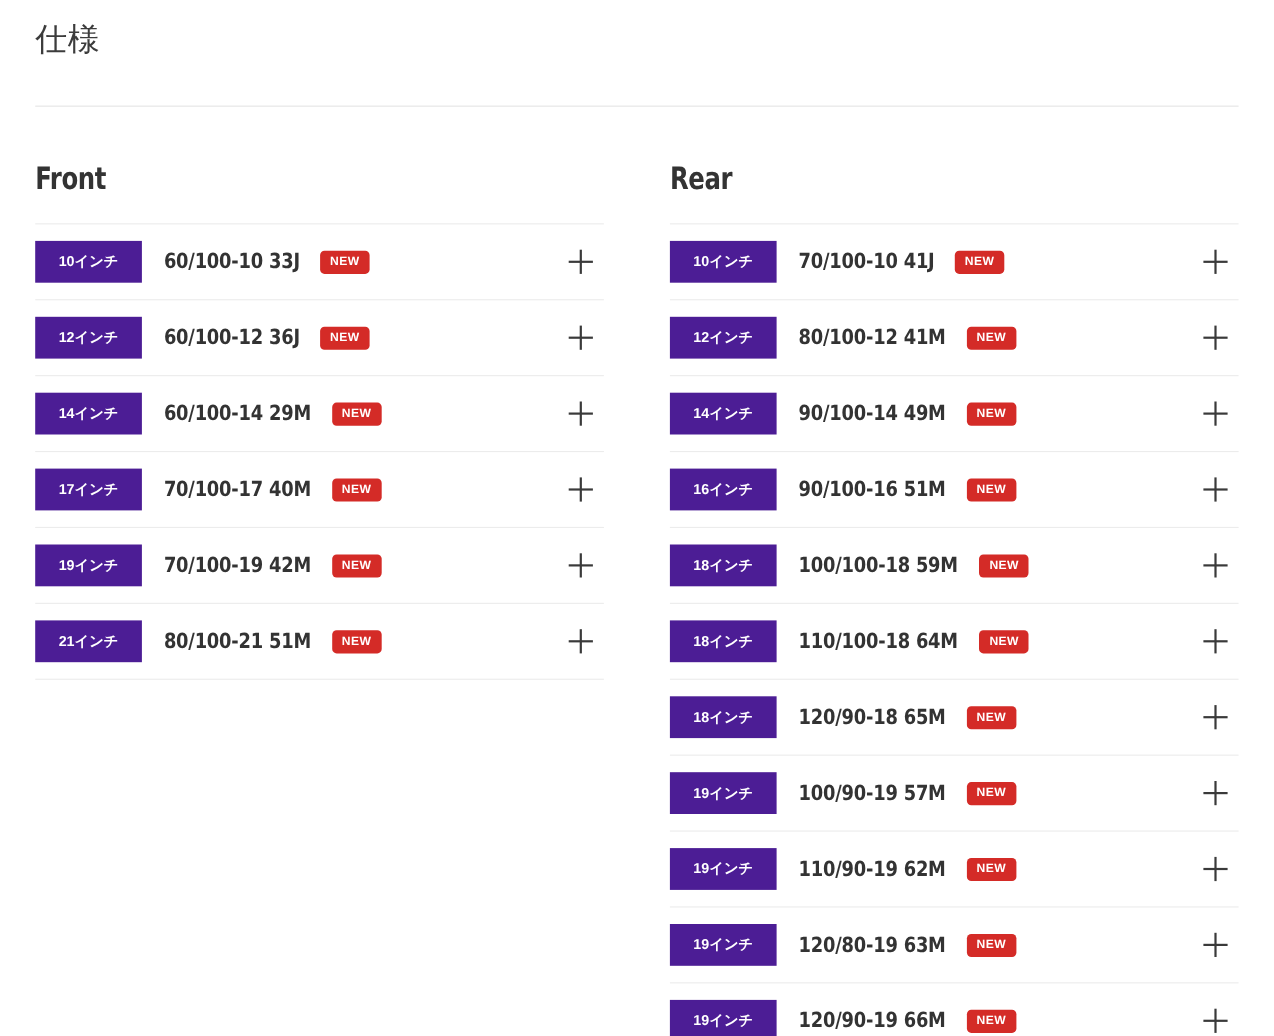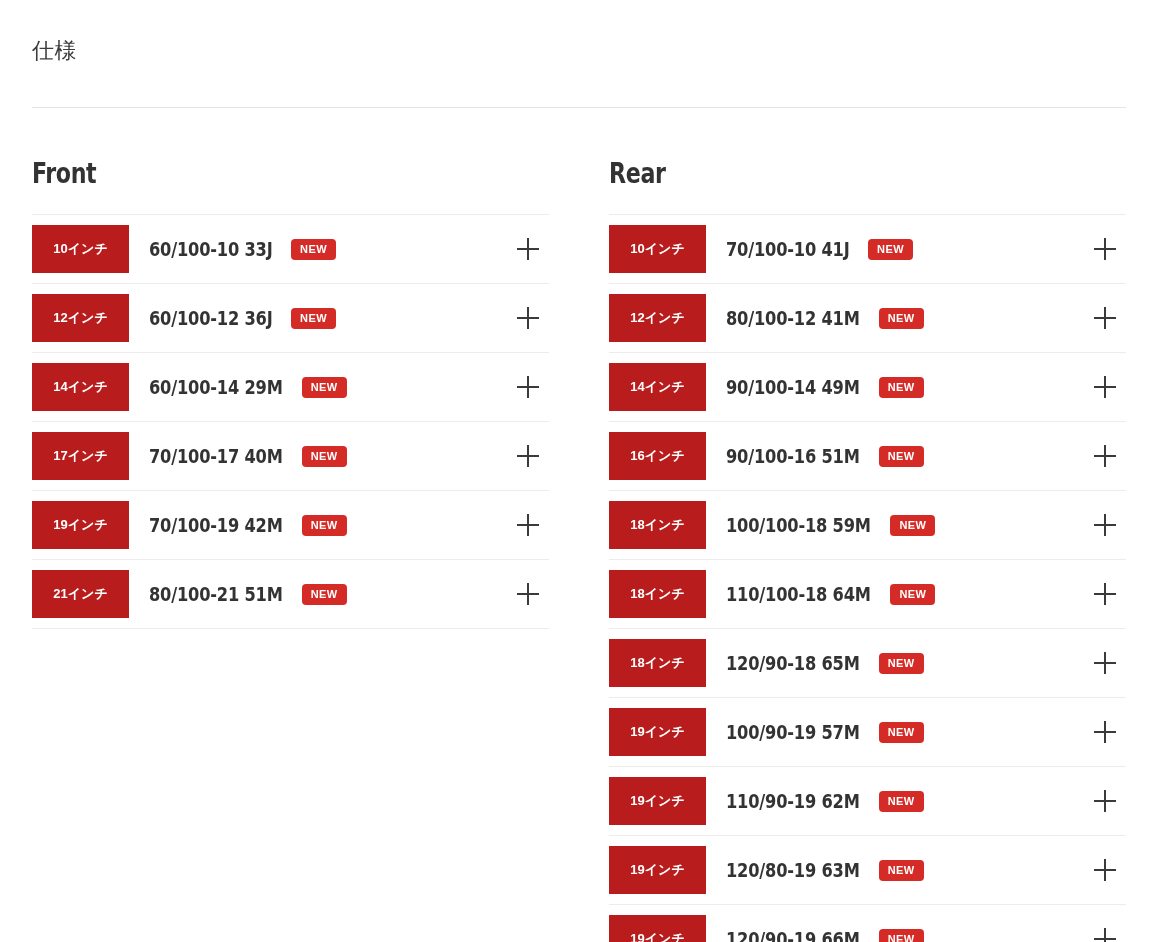--- a/index.html
+++ b/index.html
@@ -18,27 +18,27 @@
   }
 
   .page {
     position: relative;
     width: 1158px;
     padding: 0 32px 0 32px;
   }
 
   
   .section-title {
-    font-size: 22px;
+    font-size: 29px;
     font-weight: 400;
     color: #3c3c3c;
     letter-spacing: 0.5px;
     line-height: 1;
     margin: 0;
-    padding-top: 40px;
+    padding-top: 22px;
   }
 
   .title-rule {
     height: 1px;
     background: #e4e4e4;
     margin-top: 45px;
     width: 1094px;
   }
 
   
@@ -80,22 +80,22 @@
     align-items: center;
     height: 69px;
     border-bottom: 1px solid #ececec;
     cursor: pointer;
   }
 
   
   .size-chip {
     flex: 0 0 auto;
     width: 97px;
-    height: 48px;
-    background: #b91c1c;
+    height: 38px;
+    background: #4c1d95;
     color: #ffffff;
     font-size: 13px;
     font-weight: 700;
     display: flex;
     align-items: center;
     justify-content: center;
     letter-spacing: 0px;
     white-space: nowrap;
   }
 

